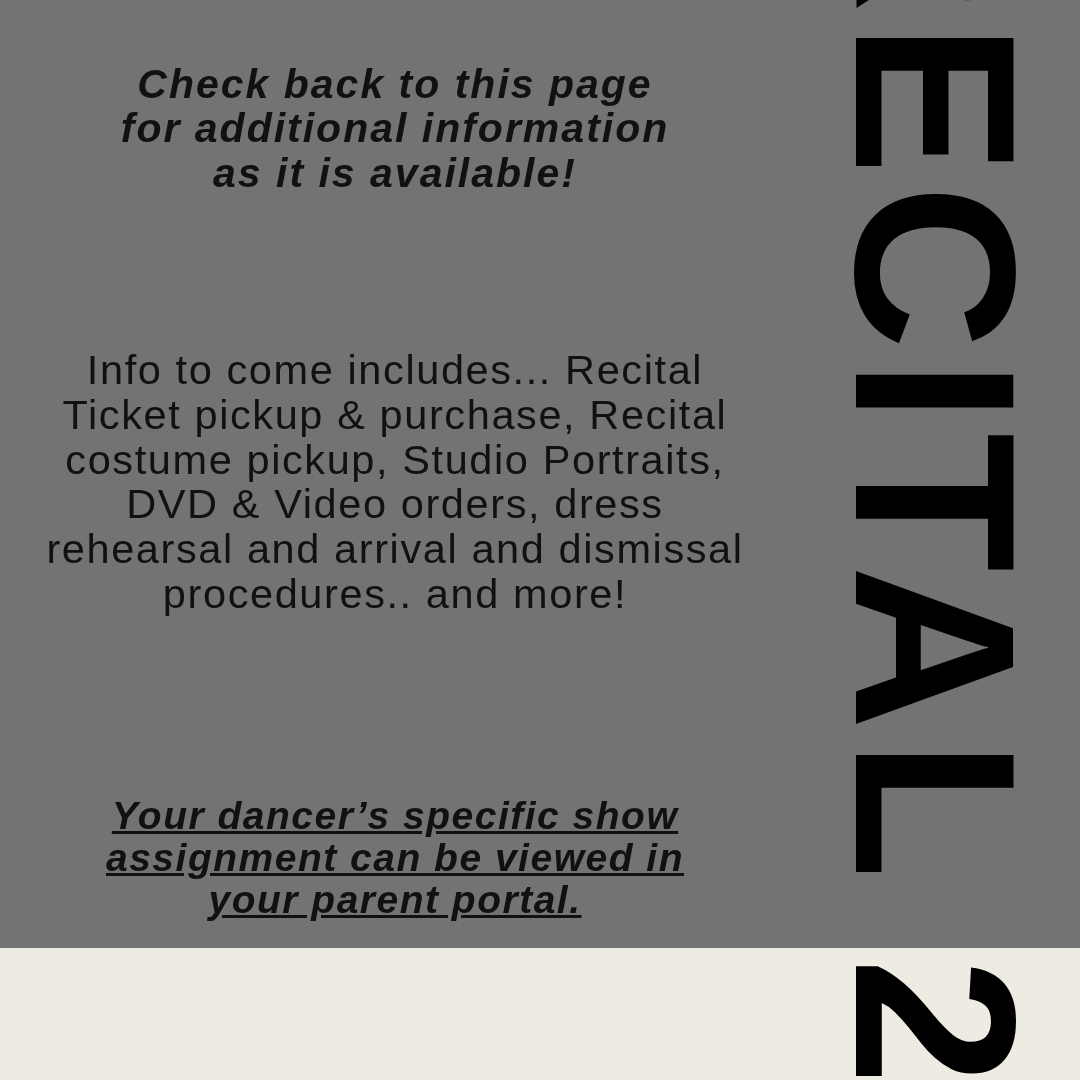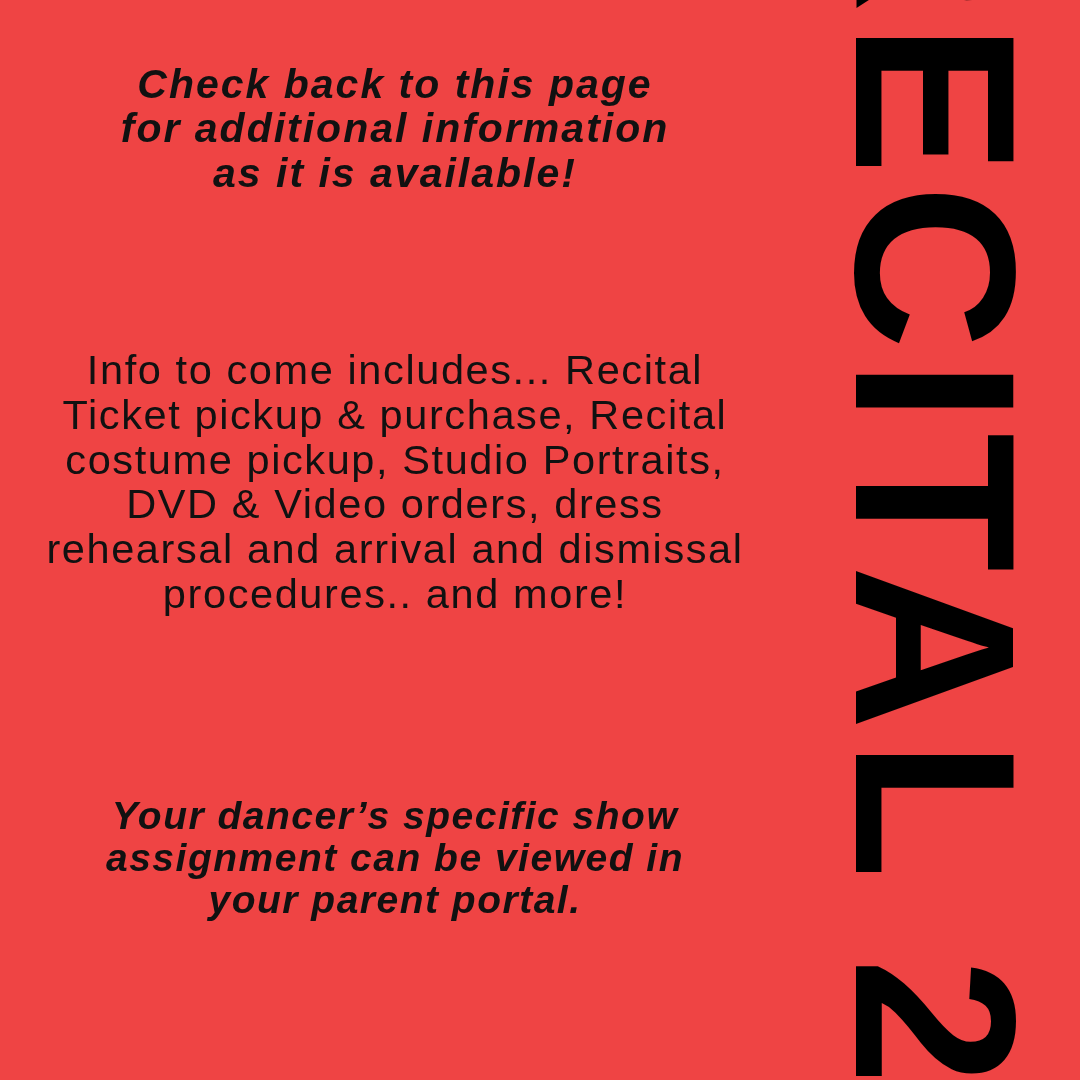--- a/index.html
+++ b/index.html
@@ -9,22 +9,22 @@
   body {
     width: 1080px;
     height: 1080px;
     background: #eeebe3;
     font-family: "Liberation Sans", sans-serif;
     overflow: hidden;
   }
   .poster {
     position: relative;
     width: 1080px;
-    height: 1080px;
-    background: #ef4444;
+    height: 948px;
+    background: #737373;
     box-sizing: border-box;
   }
   .left-col {
     position: absolute;
     left: 0;
     top: 0;
     width: 790px;
     height: 1080px;
   }
   .block {
@@ -61,20 +61,21 @@
 
   
   .block-closing {
     top: 795px;
     padding: 0 82px;
     font-style: italic;
     font-weight: bold;
     font-size: 39px;
     line-height: 1.08;
     letter-spacing: 1.5px;
+    text-decoration: underline;
   }
 
   
   .vertical-title-wrap {
     position: absolute;
     right: 0;
     top: 0;
     width: 290px;
     height: 1080px;
     overflow: hidden;

